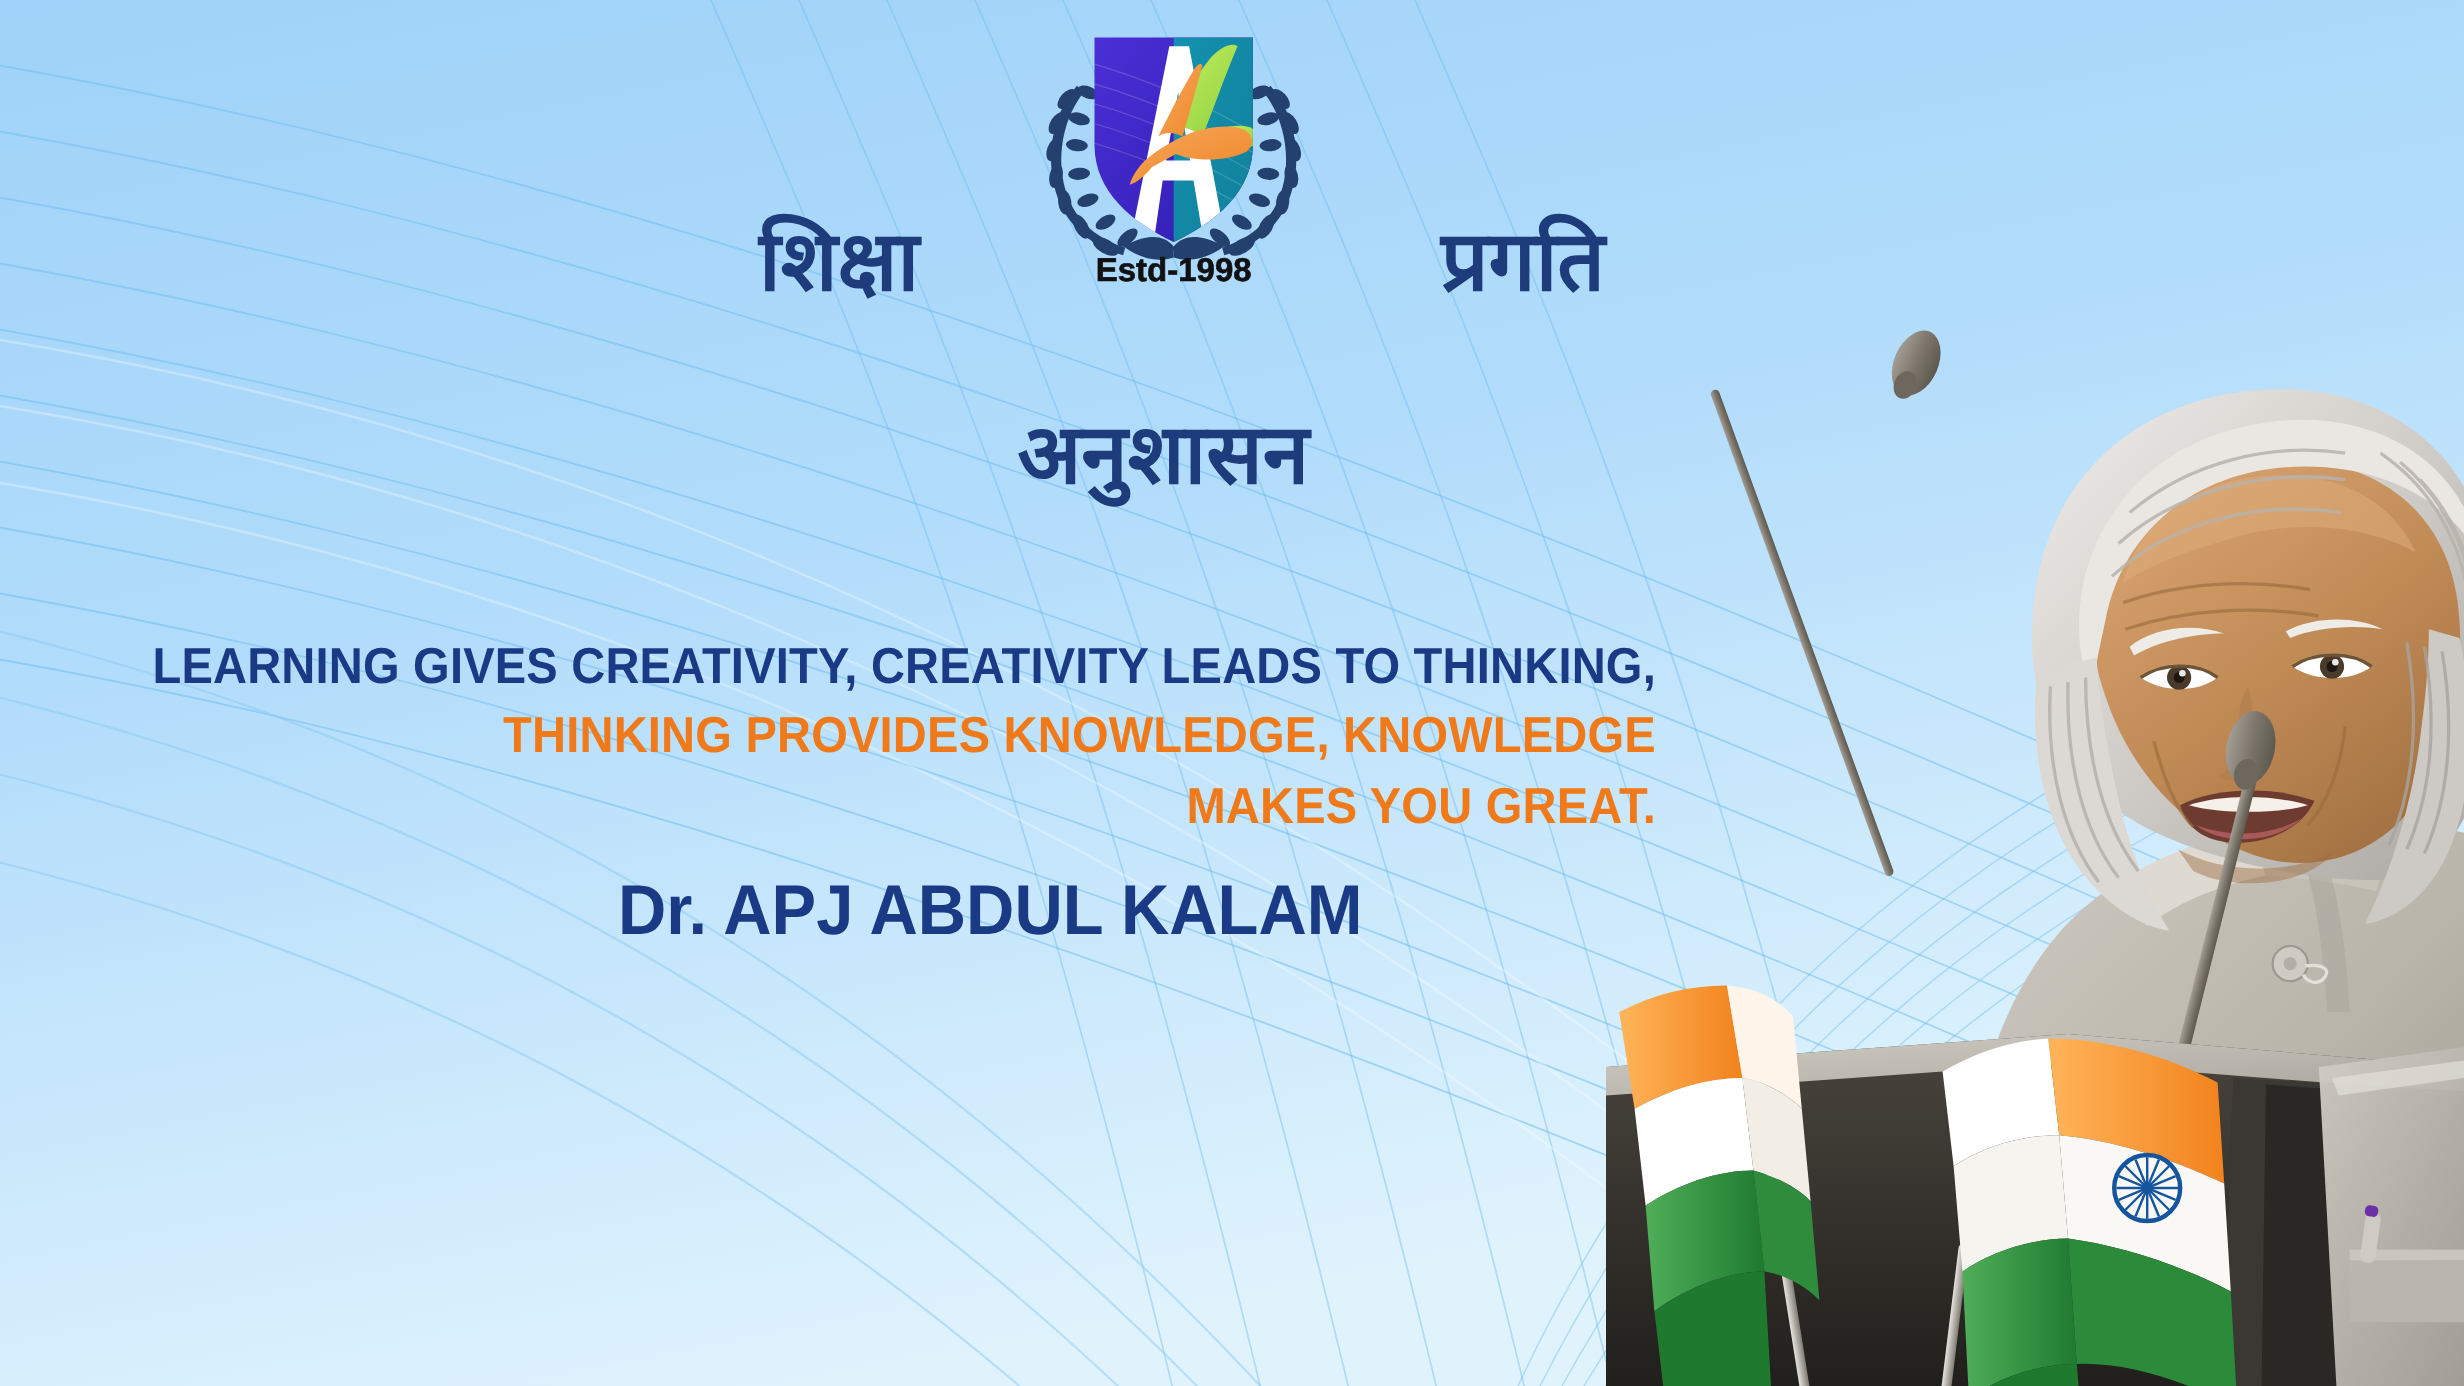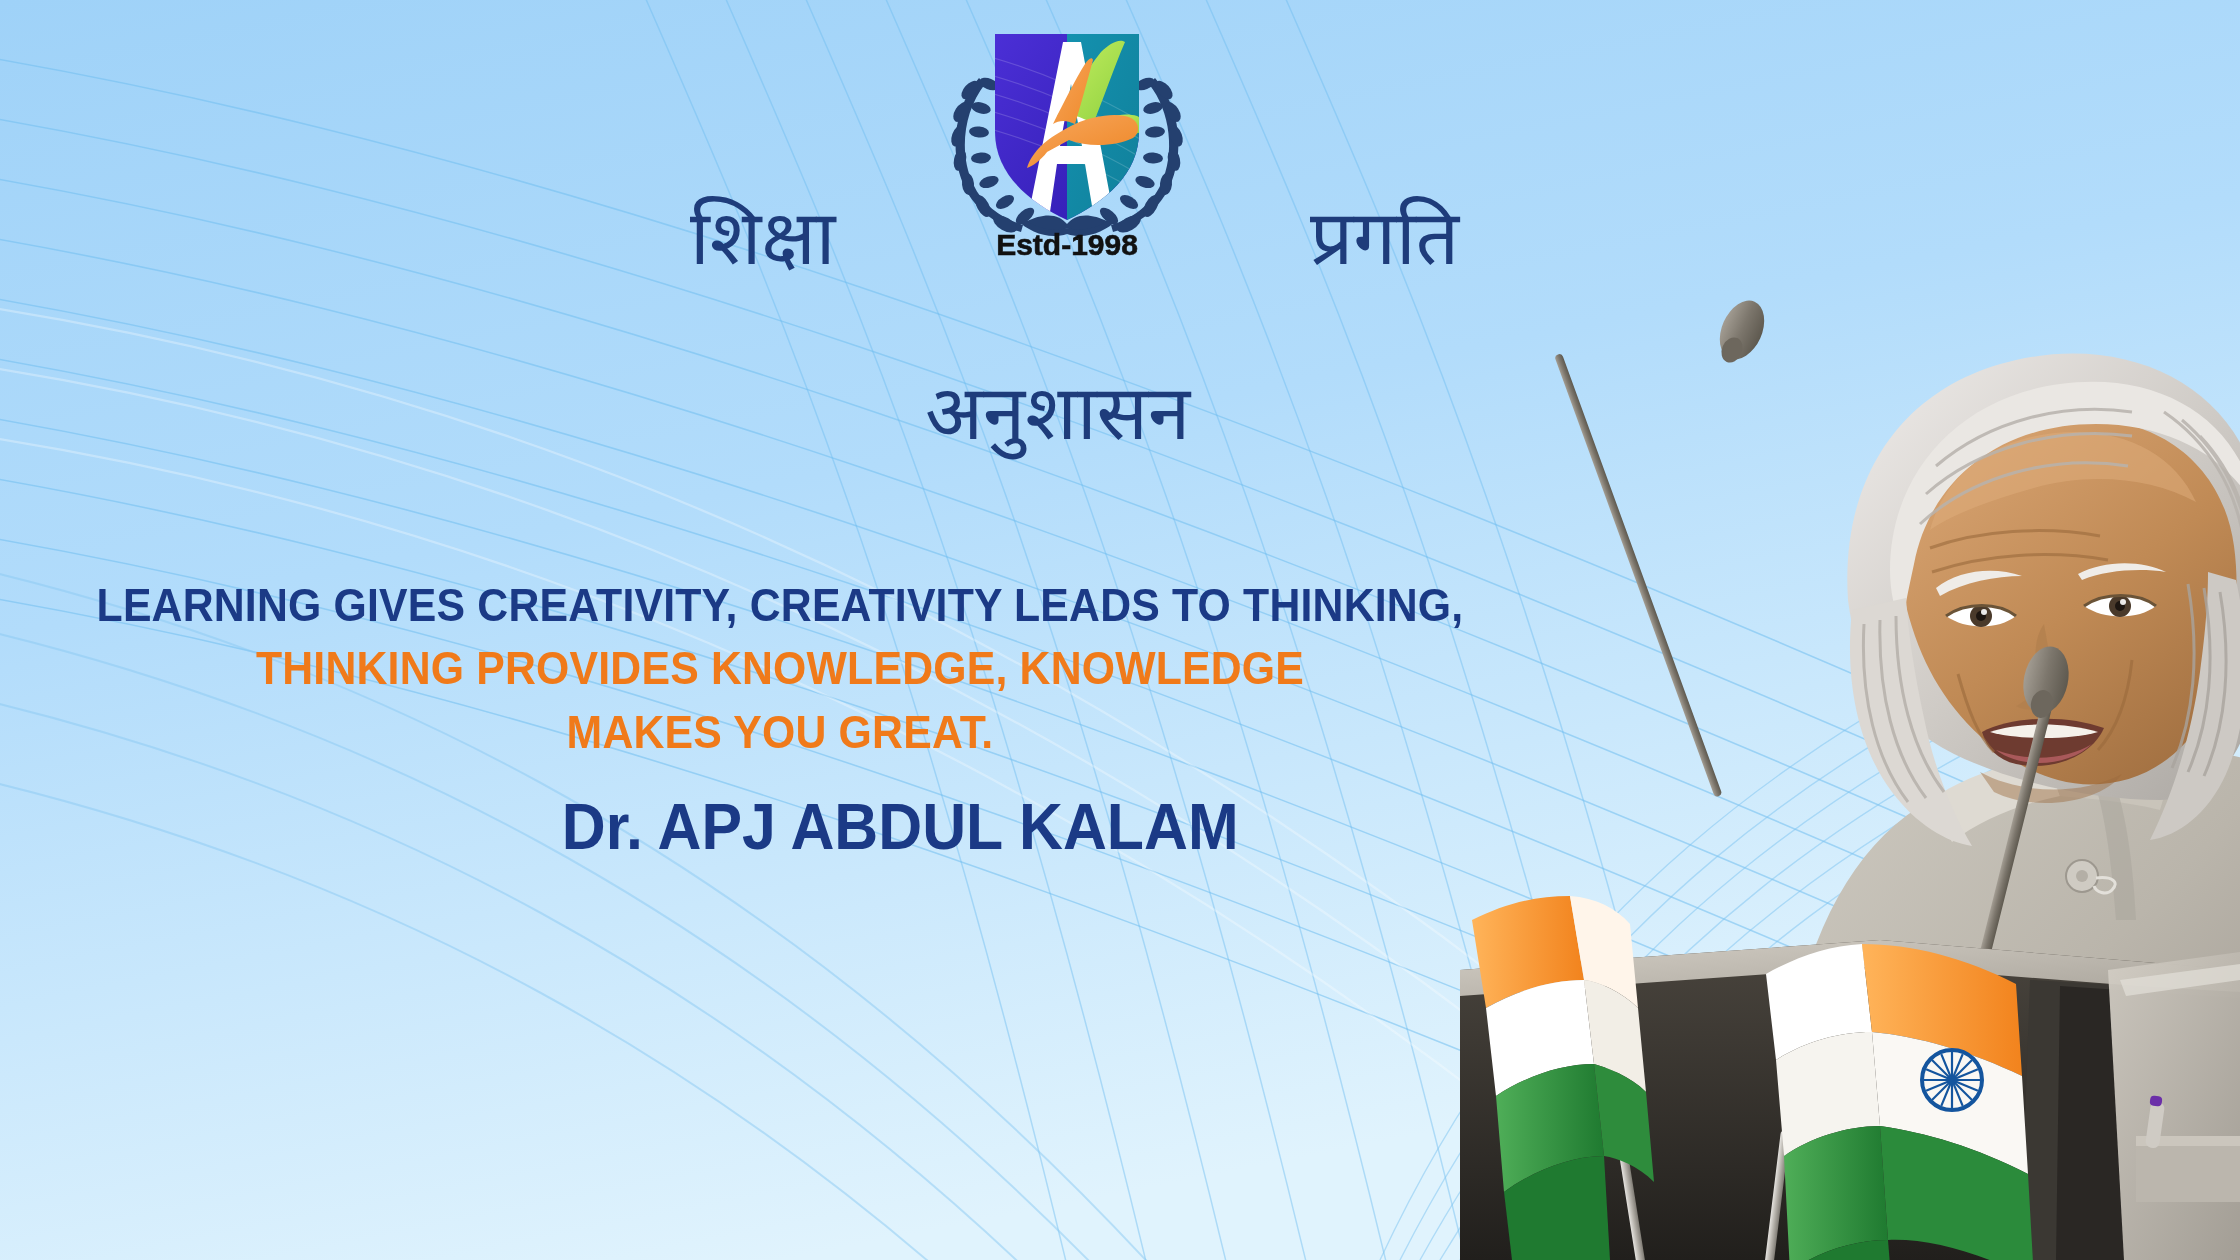--- a/index.html
+++ b/index.html
@@ -16,32 +16,32 @@
   
   #logo-block{
     position:absolute;left:917px;top:12px;width:300px;height:250px;text-align:right;
   }
   #logo-block svg{display:block;width:300px;height:250px;}
   
   .motto{
     position:absolute;
     color:#1e3c7b;
     font-family:"DejaVu Sans","Liberation Sans",sans-serif;
-    font-weight:400;
+    font-weight:700;
     font-size:76px;
     line-height:1;
     white-space:nowrap;
   }
   #motto-1{left:690px;top:200px;}
   #motto-2{left:1310px;top:200px;}
   #motto-3{left:925px;top:375px;}
   
   #quote{
     position:absolute;left:0;top:574px;width:1560px;
-    text-align:center;
+    text-align:right;
     font-family:"Liberation Sans",sans-serif;
     font-weight:700;
     font-size:46px;
     letter-spacing:.2px;
     line-height:1.38;
   }
   #quote .ln{display:block;white-space:nowrap;transform:scaleX(.93);transform-origin:center;}
   #quote .navy{color:#1b3a86;}
   #quote .orange{color:#f07a1a;}
   #attribution{

